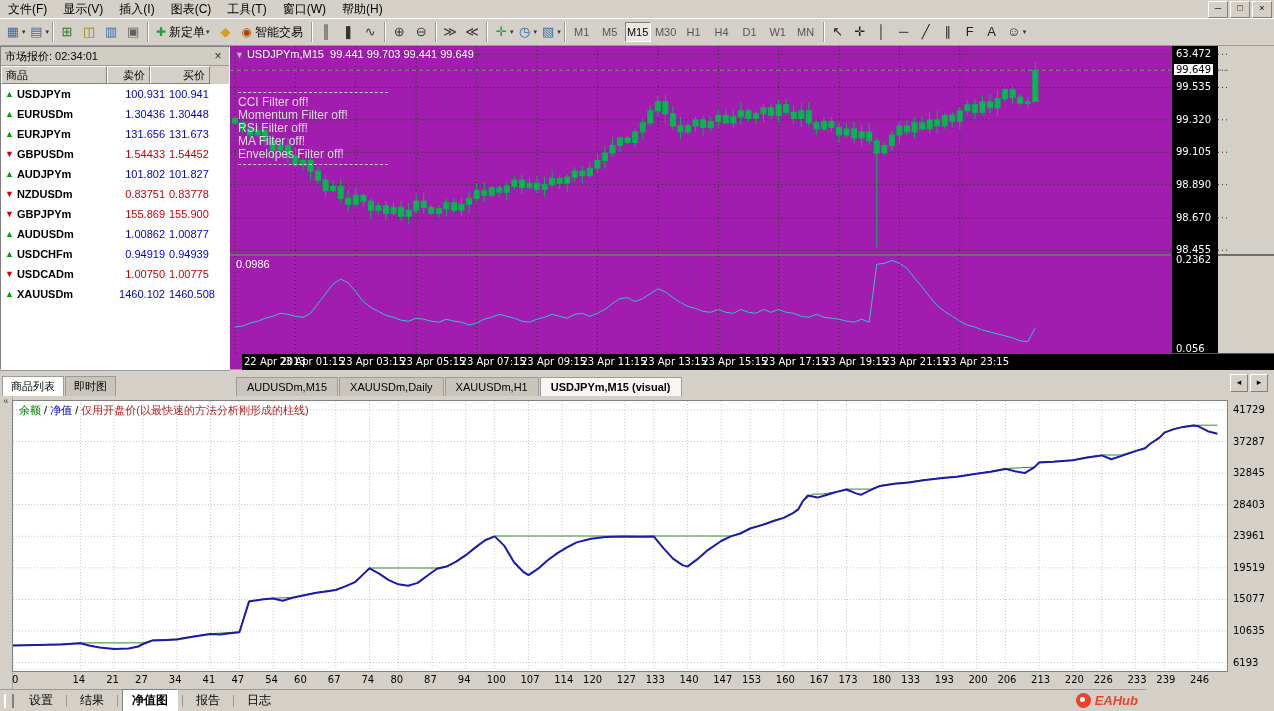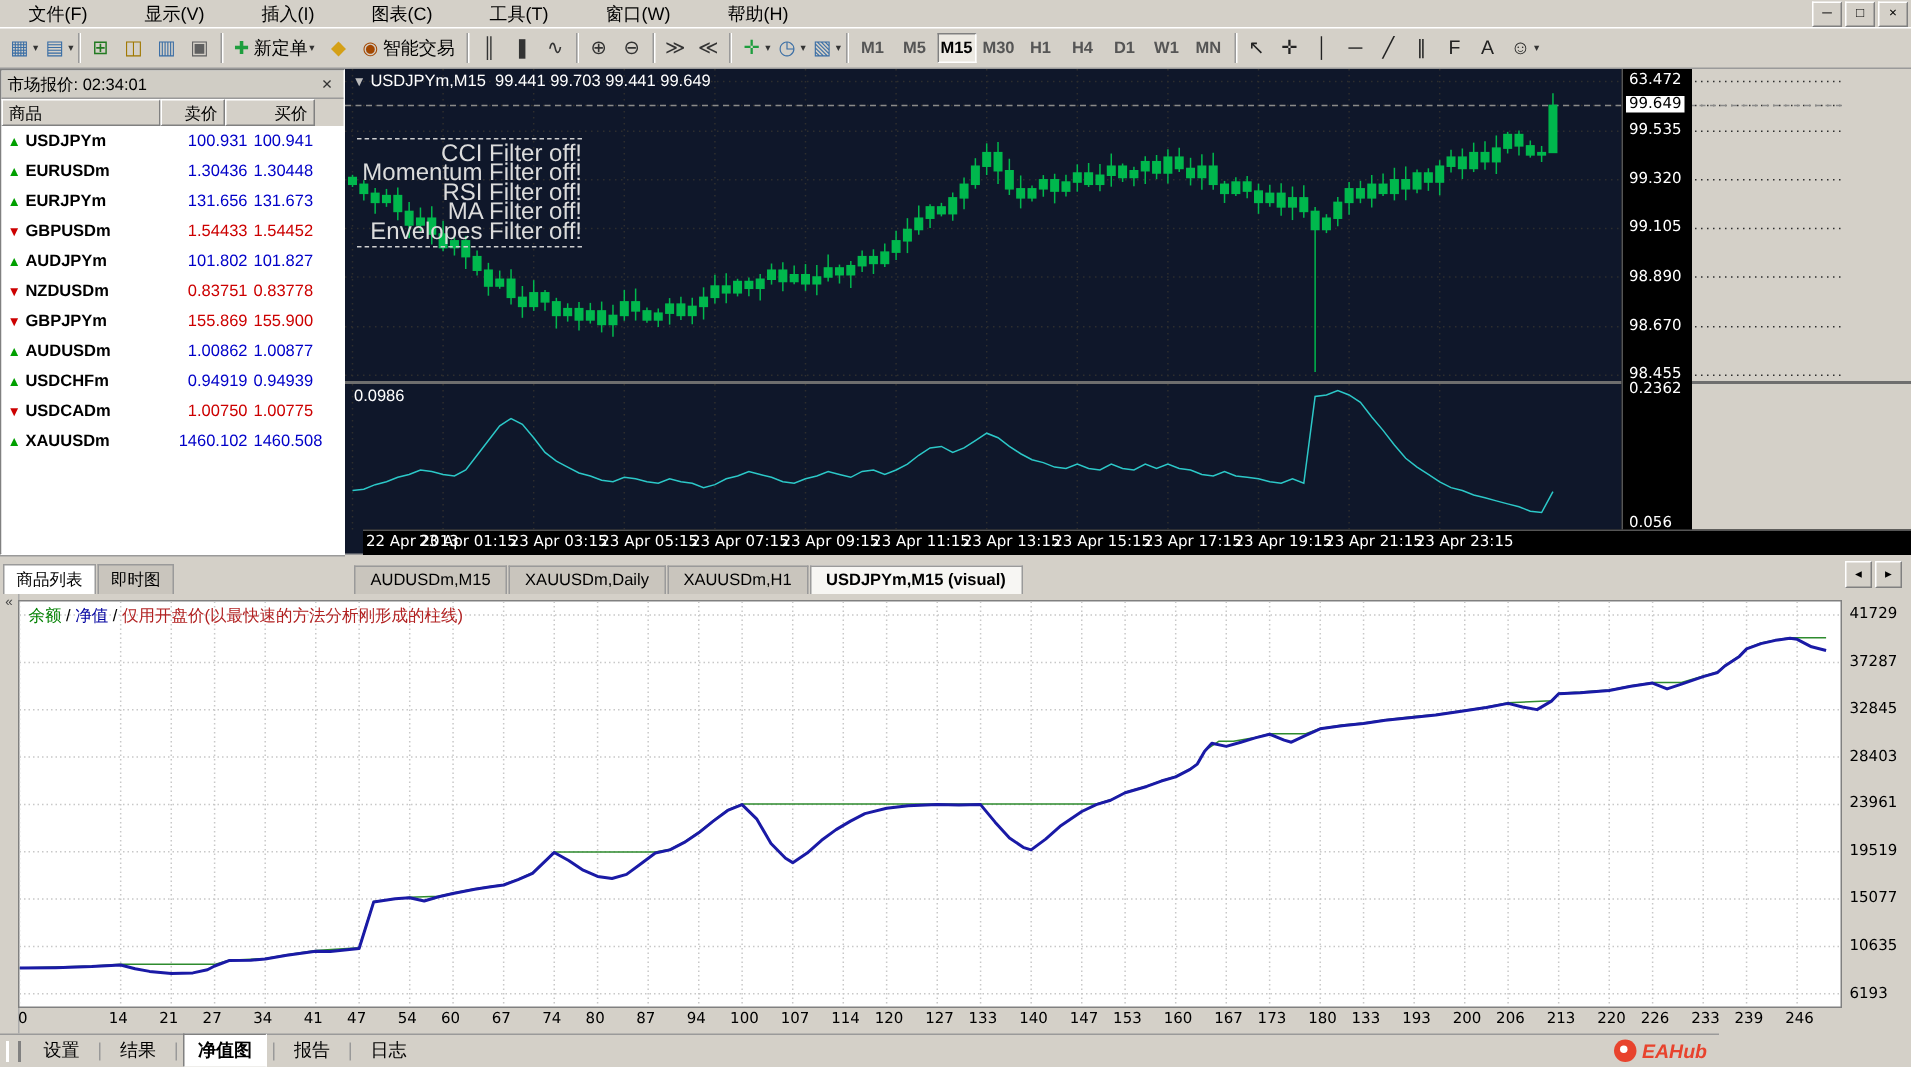--- a/index.html
+++ b/index.html
@@ -1,34 +1,34 @@
 <!DOCTYPE html>
 <html><head>
 <meta charset="utf-8">
 <style>
   html,body{margin:0;padding:0;}
   body{width:1274px;height:711px;overflow:hidden;position:relative;background:#d4d0c8;
        font-family:"Liberation Sans",sans-serif;font-size:12px;color:#000;}
 
   
   #menubar{position:absolute;left:0;top:0;width:1274px;height:18px;background:#d4d0c8;display:flex;align-items:center;}
-  .menu-item{padding:0 19px;height:18px;line-height:18px;cursor:default;}
+  .menu-item{padding:0 8px;height:18px;line-height:18px;cursor:default;}
   #win-controls{position:absolute;right:2px;top:1px;display:flex;gap:2px;}
   .wc{width:18px;height:15px;line-height:13px;text-align:center;font-size:9px;background:#d4d0c8;
       border:1px solid;border-color:#fff #808080 #808080 #fff;}
 
   
   #toolbar{position:absolute;left:0;top:18px;width:1274px;height:28px;background:#d4d0c8;
            border-top:1px solid #fff;border-bottom:1px solid #9a9a9a;display:flex;align-items:center;padding-left:2px;box-sizing:border-box;}
   .tb-icon{display:inline-block;width:20px;height:20px;line-height:20px;text-align:center;margin:0 1px;font-size:13px;}
   .tb-dd{font-size:7px;color:#333;margin-left:-2px;}
   .tb-sep{display:inline-block;width:1px;height:20px;background:#9a9a9a;margin:0 3px;box-shadow:1px 0 0 #fff;}
   .tb-btn{display:inline-flex;align-items:center;gap:3px;padding:0 5px;height:22px;}
   .tb-tf{display:inline-block;min-width:24px;height:18px;line-height:18px;text-align:center;
-         font-size:11px;font-weight:bold;color:#555;margin:0 1px;border:1px solid transparent;}
+         font-size:11px;font-weight:normal;color:#555;margin:0 1px;border:1px solid transparent;}
   .tb-tf.active{background:#ece9e2;border-color:#808080 #fff #fff #808080;color:#000;}
 
   
   #main{position:absolute;left:0;top:46px;width:1274px;height:324px;display:flex;}
   #market-watch{width:230px;background:#fff;border:1px solid;border-color:#808080 #fff #fff #808080;box-sizing:border-box;display:flex;flex-direction:column;}
   .mw-header{height:18px;background:#d0cdc5;border-bottom:1px solid #9a9a9a;display:flex;align-items:center;
              padding:0 4px;font-size:11px;}
   .mw-close{margin-left:auto;width:14px;text-align:center;color:#333;font-size:12px;}
   .mw-colhead{display:flex;height:18px;font-size:11px;background:#d4d0c8;}
   .mw-colhead div{border:1px solid;border-color:#fff #808080 #808080 #fff;box-sizing:border-box;padding:1px 4px;}
@@ -36,28 +36,28 @@
   .mw-ch-bid{width:43px;text-align:right;}
   .mw-ch-ask{width:60px;text-align:right;}
   #mw-rows{flex:1;background:#fff;overflow:hidden;}
   .mw-row{display:flex;height:20px;align-items:center;font-size:11px;}
   .mw-sym{width:106px;padding-left:4px;box-sizing:border-box;display:flex;align-items:center;gap:3px;font-weight:bold;}
   .mw-arrow{font-size:9px;}
   .mw-bid{width:62px;text-align:right;padding-right:4px;box-sizing:border-box;}
   .mw-ask{width:58px;text-align:left;padding-right:4px;box-sizing:border-box;}
 
   
-  #chart-wrap{position:relative;width:898px;height:324px;background:#0f172a;}
+  #chart-wrap{position:relative;width:988px;height:324px;background:#a21caf;}
   #candle-svg{position:absolute;left:0;top:0;}
   #ind-svg{position:absolute;left:0;top:210px;}
   #sep1{position:absolute;left:0;top:208px;width:1044px;height:2px;background:#6e6e6e;}
   #chart-title{position:absolute;left:5px;top:2px;color:#fff;font-size:11px;z-index:5;}
   #chart-title .tri{color:#bbb;font-size:9px;margin-right:3px;}
-  #chart-overlay{position:absolute;left:8px;top:46px;z-index:5;color:#dcdcdc;font-size:16px;line-height:13px;
-                 border-top:1px dashed #cfcfcf;border-bottom:1px dashed #cfcfcf;padding:3px 0;width:150px;text-align:right;}
+  #chart-overlay{position:absolute;left:8px;top:46px;z-index:5;color:#dcdcdc;font-size:12px;line-height:13px;
+                 border-top:1px dashed #cfcfcf;border-bottom:1px dashed #cfcfcf;padding:3px 0;width:150px;}
   #ind-value{position:absolute;left:6px;top:212px;color:#fff;font-size:11px;z-index:5;}
   #price-scale{position:absolute;right:0;top:0;width:46px;height:308px;background:#000;border-left:1px solid #555;z-index:4;}
   .ps-label{position:absolute;left:4px;color:#fff;font-size:10px;font-family:"DejaVu Sans",sans-serif;}
   .ps-label.cur{background:#fff;color:#000;padding:0 2px;left:2px;}
   #time-axis{position:absolute;left:12px;bottom:0;width:1044px;height:16px;background:#000;border-top:1px solid #555;z-index:4;}
   .ta-label{position:absolute;top:2px;color:#fff;font-size:10px;font-family:"DejaVu Sans",sans-serif;white-space:nowrap;}
 
   
   #tabs-row{position:absolute;left:0;top:370px;width:1274px;height:26px;background:#d4d0c8;display:flex;align-items:flex-end;}
   #mw-tabs{width:230px;display:flex;align-items:flex-end;padding-left:2px;box-sizing:border-box;height:100%;border-top:1px solid #9a9a9a;}

